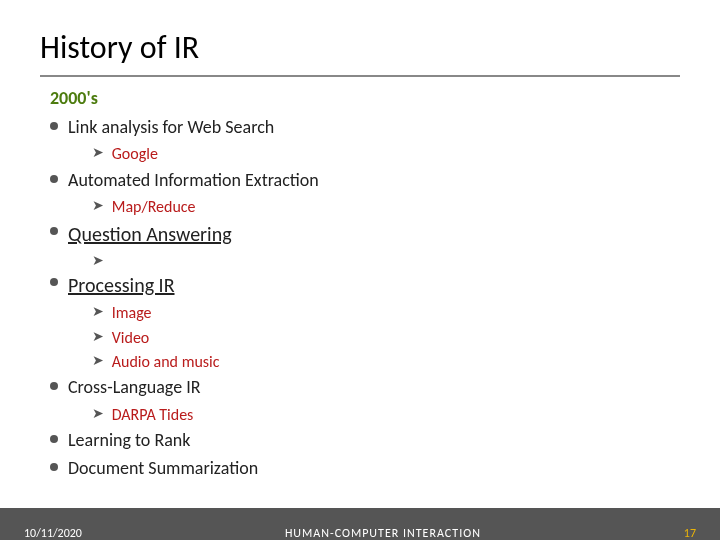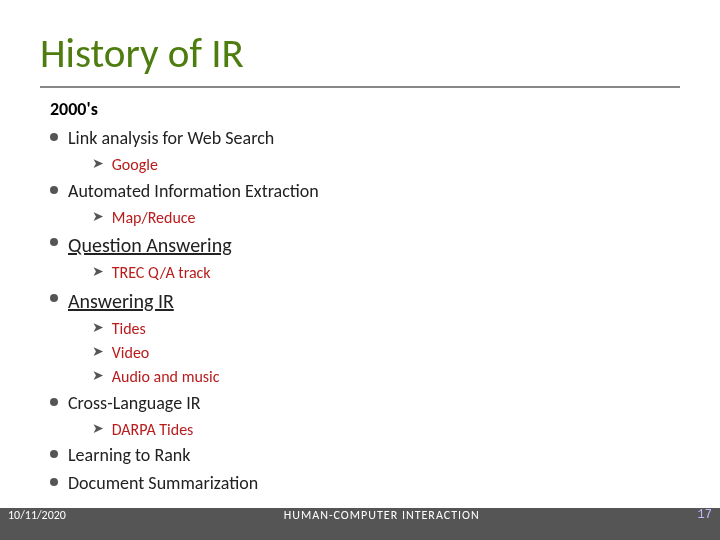--- a/index.html
+++ b/index.html
@@ -19,38 +19,38 @@
 
     .slide {
       width: 720px;
       height: 540px;
       background: #ffffff;
       padding: 28px 40px 40px 40px;
       position: relative;
     }
 
     .title {
-      font-size: 41px;
+      font-size: 32px;
       font-weight: 400;
-      color: #4d7c0f;
+      color: #000000;
       margin-bottom: 8px;
       letter-spacing: 0px;
     }
 
     .divider {
       width: 100%;
       height: 2px;
       background: #888888;
       margin-bottom: 10px;
     }
 
     .section-heading {
       font-size: 18px;
       font-weight: 600;
-      color: #000000;
+      color: #4d7c0f;
       margin-bottom: 6px;
     }
 
     .content-area {
       padding-left: 10px;
     }
 
     .bullet-item {
       display: flex;
       align-items: flex-start;
@@ -102,41 +102,40 @@
     }
 
     .footer {
       position: absolute;
       bottom: 0;
       left: 0;
       right: 0;
       height: 32px;
       background: #555555;
       display: flex;
-      align-items: flex-start;
+      align-items: flex-end;
       justify-content: space-between;
-      padding: 0 8px;
+      padding: 0 24px;
     }
 
     .footer-left {
       font-size: 12px;
       color: #ffffff;
     }
 
     .footer-center {
       font-size: 12px;
       color: #ffffff;
       text-transform: uppercase;
       letter-spacing: 1px;
     }
 
     .footer-right {
       font-size: 12px;
-      color: #c4b5fd;
-      font-family: Liberation Mono, monospace;
+      color: #eab308;
     }
 
     .bullet-group {
       margin-bottom: 2px;
       text-align: right;
     }
   </style>
 </head>
 <body>
 
@@ -170,31 +169,30 @@
             <span class="sub-text">Map/Reduce</span>
           </div>
         </div>
         <div class="bullet-group">
           <div class="bullet-item">
             <div class="bullet-dot"></div>
             <span class="bullet-text-large">Question Answering</span>
           </div>
           <div class="sub-item">
             <span class="sub-arrow">➤</span>
-            <span class="sub-text">TREC Q/A track</span>
-          </div>
-        </div>
-        <div class="bullet-group">
-          <div class="bullet-item">
-            <div class="bullet-dot"></div>
-            <span class="bullet-text-large">Answering IR</span>
-          </div>
-          <div class="sub-item">
-            <span class="sub-arrow">➤</span>
-            <span class="sub-text">Tides</span>
+          </div>
+        </div>
+        <div class="bullet-group">
+          <div class="bullet-item">
+            <div class="bullet-dot"></div>
+            <span class="bullet-text-large">Processing IR</span>
+          </div>
+          <div class="sub-item">
+            <span class="sub-arrow">➤</span>
+            <span class="sub-text">Image</span>
           </div>
           <div class="sub-item">
             <span class="sub-arrow">➤</span>
             <span class="sub-text">Video</span>
           </div>
           <div class="sub-item">
             <span class="sub-arrow">➤</span>
             <span class="sub-text">Audio and music</span>
           </div>
         </div>

